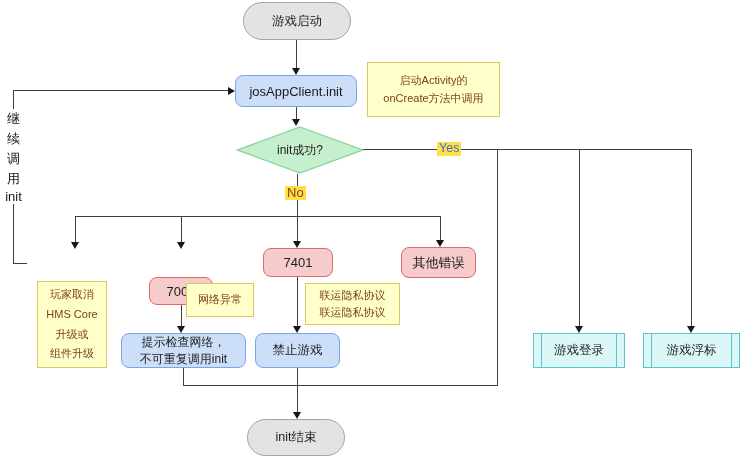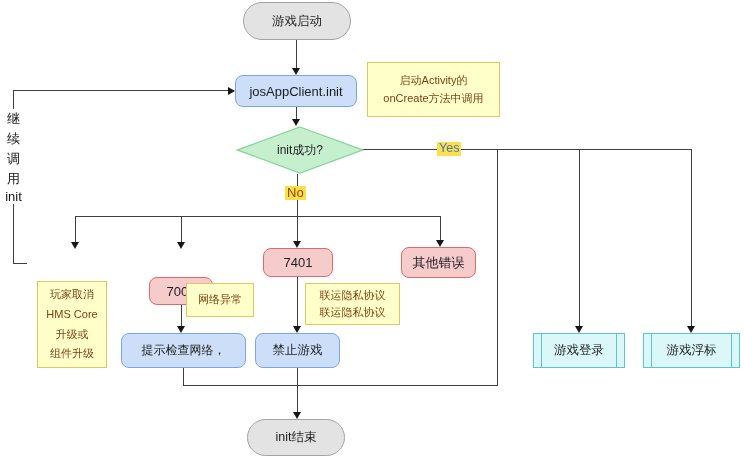--- a/index.html
+++ b/index.html
@@ -134,20 +134,21 @@
   <div class="shape note" style="left:186px;top:283px;width:68px;height:34px;">
     <div class="note-line">网络异常</div>
   </div>
   <div class="shape note" style="left:305px;top:283px;width:95px;height:42px;line-height:1.55;">
     <div class="note-line">联运隐私协议</div>
     <div class="note-line">联运隐私协议</div>
   </div>
 
   <div class="shape process two-line" style="left:121px;top:333px;width:125px;height:35px;flex-direction:column;">
     <div>提示检查网络，</div>
+    <div>不可重复调用init</div>
   </div>
   <div class="shape process" style="left:255px;top:333px;width:85px;height:35px;font-size:12.5px;">
     <span>禁止游戏</span>
   </div>
 
   <div class="shape subr" style="left:533px;top:333px;width:92px;height:35px;">
     <div class="bar l"></div>
     <span>游戏登录</span>
     <div class="bar r"></div>
   </div>

